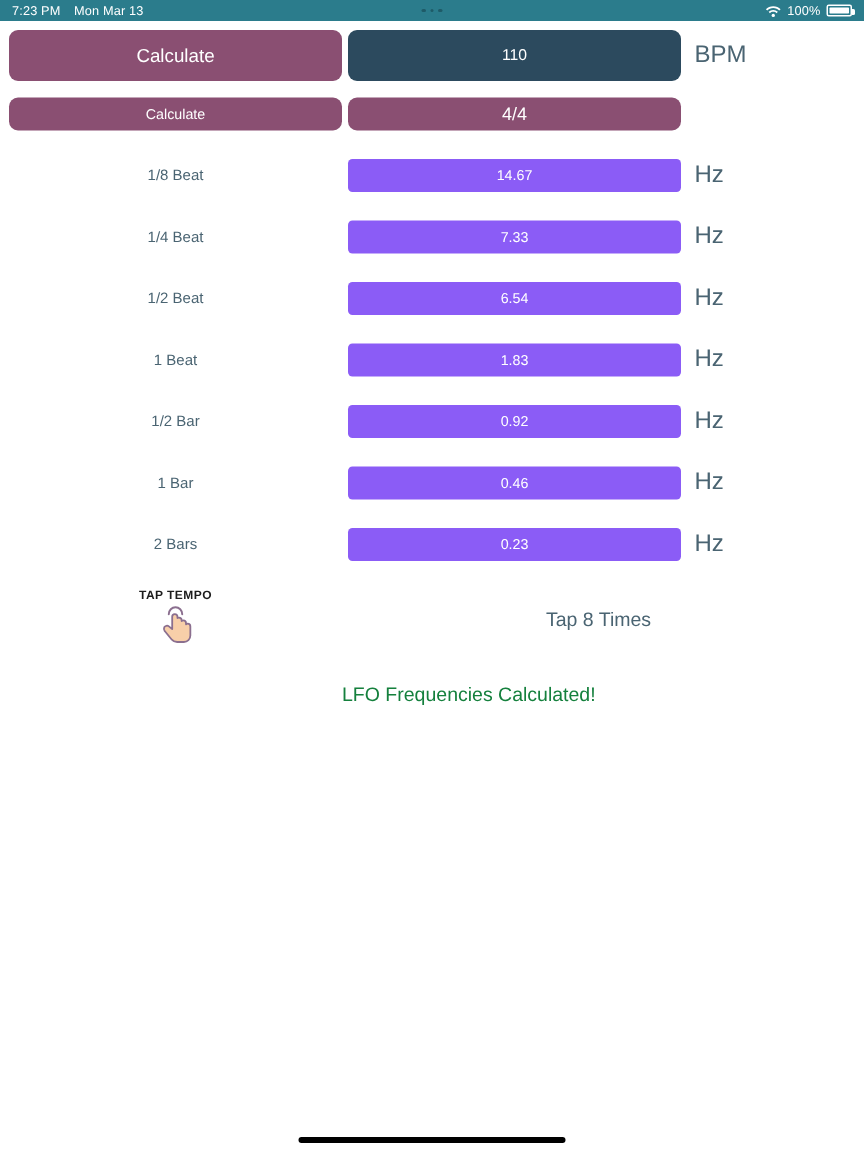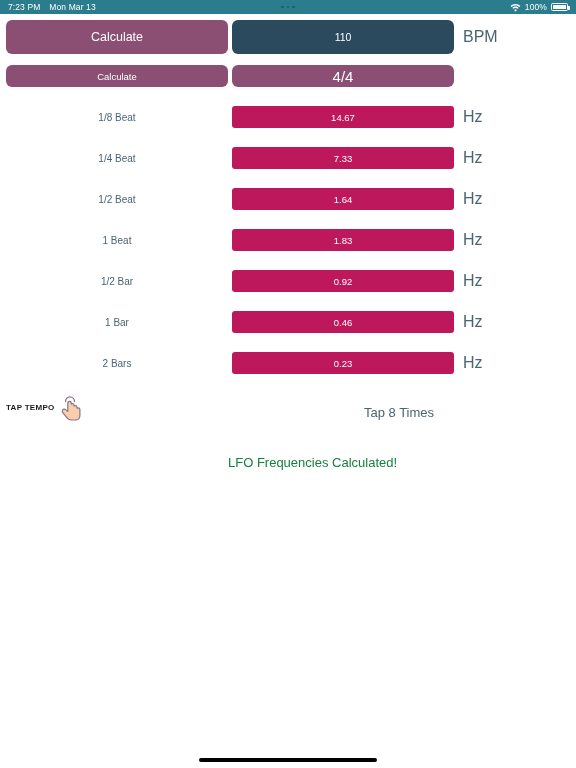--- a/index.html
+++ b/index.html
@@ -126,27 +126,27 @@
     color: #ffffff;
     font-size: 10.5px;
     display: flex; align-items: center; justify-content: center;
     cursor: text;
   }
   .field-sig {
     width: 222px; flex: 0 0 222px; height: 22px;
     background: #8a4f72;
     border-radius: 6px;
     color: #ffffff;
-    font-size: 15px;
+    font-size: 12px;
     display: flex; align-items: center; justify-content: center;
     cursor: pointer;
   }
   .field-hz {
     width: 222px; flex: 0 0 222px; height: 22px;
-    background: #be185d;
+    background: #8b5cf6;
     border-radius: 3px;
     color: #ffffff;
     font-size: 9.5px;
     display: flex; align-items: center; justify-content: center;
   }
 
   .unit {
     padding-left: 9px;
     color: #4a6472;
     font-size: 16px;
@@ -155,21 +155,21 @@
   
   .tap-section {
     display: flex;
     align-items: flex-start;
     padding: 0 6px;
     margin-top: 14px;
     height: 40px;
   }
   .tap-col {
     width: 222px; flex: 0 0 222px;
-    display: flex; flex-direction: row; align-items: center;
+    display: flex; flex-direction: column; align-items: center;
     cursor: pointer;
   }
   .tap-label {
     color: #1c1c1c;
     font-size: 8px;
     font-weight: bold;
     letter-spacing: 0.3px;
     line-height: 1;
   }
   .tap-hand { margin-top: 1px; }
@@ -259,21 +259,21 @@
     <div class="row row-freq">
       <div class="col-label">1/4 Beat</div>
       <div class="gap"></div>
       <div class="field-hz">7.33</div>
       <div class="unit">Hz</div>
     </div>
 
     <div class="row row-freq">
       <div class="col-label">1/2 Beat</div>
       <div class="gap"></div>
-      <div class="field-hz">1.64</div>
+      <div class="field-hz">6.54</div>
       <div class="unit">Hz</div>
     </div>
 
     <div class="row row-freq">
       <div class="col-label">1 Beat</div>
       <div class="gap"></div>
       <div class="field-hz">1.83</div>
       <div class="unit">Hz</div>
     </div>
 

